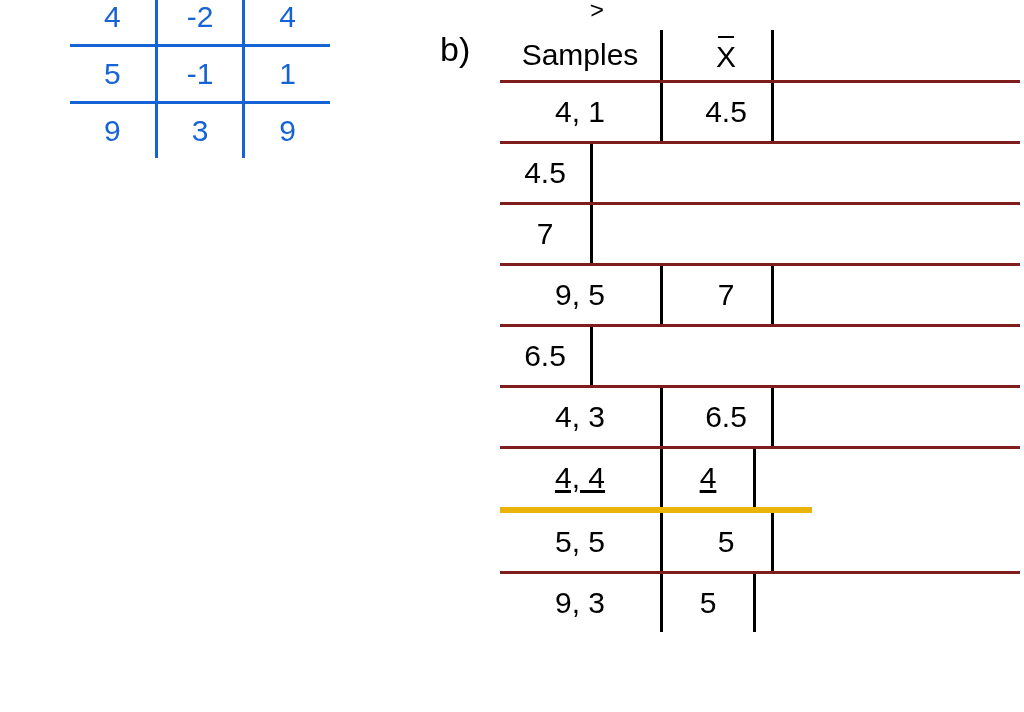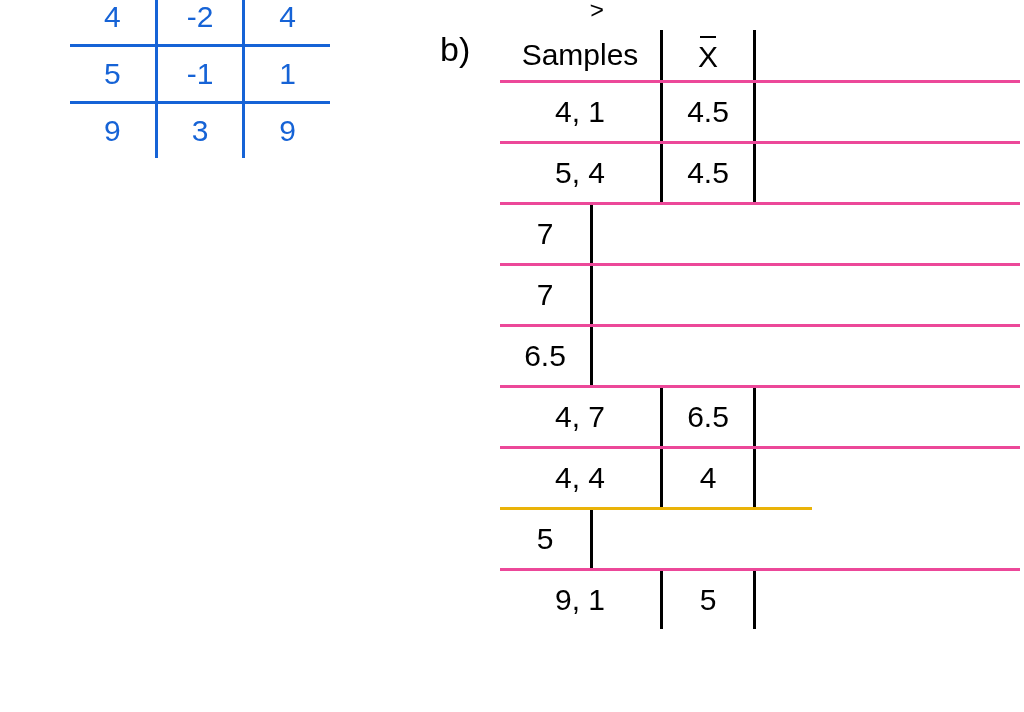--- a/index.html
+++ b/index.html
@@ -97,26 +97,28 @@
     height: 100%;
     display: flex;
     align-items: center;
     justify-content: center;
   }
   .samples-table .srow .scell3 {
     flex: 1;
     height: 100%;
   }
   .samples-table .hline-full {
-    border-bottom: 3px solid #ec4899;
+    border-bottom: 3px solid #7f1d1d;
     width: 100%;
+    gap: 18px;
   }
   .samples-table .hline-short {
-    border-bottom: 3px solid #eab308;
+    border-bottom: 6px solid #eab308;
     width: 60%;
+    text-decoration: underline;
   }
 
   
   .xbar {
     display: inline-block;
     position: relative;
     padding-top: 4px;
   }
   .xbar::before {
     content: "";
@@ -169,58 +171,59 @@
       <div class="scell3"></div>
     </div>
 
     <div class="srow hline-full">
       <div class="scell1">4, 1</div>
       <div class="scell2">4.5</div>
       <div class="scell3"></div>
     </div>
 
     <div class="srow hline-full">
-      <div class="scell1">5, 4</div>
       <div class="scell2">4.5</div>
       <div class="scell3"></div>
     </div>
 
     <div class="srow hline-full">
       <div class="scell2">7</div>
       <div class="scell3"></div>
     </div>
 
     <div class="srow hline-full">
+      <div class="scell1">9, 5</div>
       <div class="scell2">7</div>
       <div class="scell3"></div>
     </div>
 
     <div class="srow hline-full">
       <div class="scell2">6.5</div>
       <div class="scell3"></div>
     </div>
 
     <div class="srow hline-full">
-      <div class="scell1">4, 7</div>
+      <div class="scell1">4, 3</div>
       <div class="scell2">6.5</div>
       <div class="scell3"></div>
     </div>
 
     <div class="srow hline-short">
       <div class="scell1">4, 4</div>
       <div class="scell2">4</div>
       <div class="scell3"></div>
     </div>
 
     <div class="srow hline-full">
+      <div class="scell1">5, 5</div>
       <div class="scell2">5</div>
       <div class="scell3"></div>
     </div>
 
     <div class="srow">
-      <div class="scell1">9, 1</div>
+      <div class="scell1">9, 3</div>
       <div class="scell2">5</div>
       <div class="scell3"></div>
     </div>
 
   </div>
 
 </div>
 
 </body></html>

